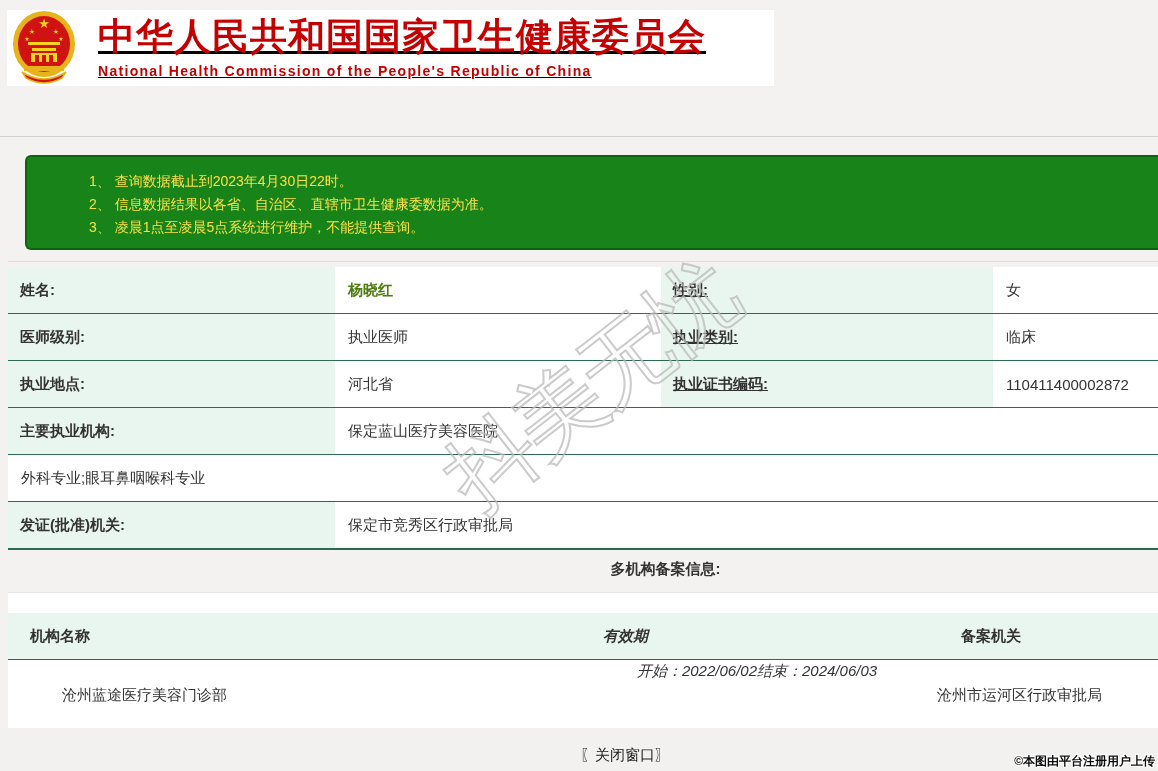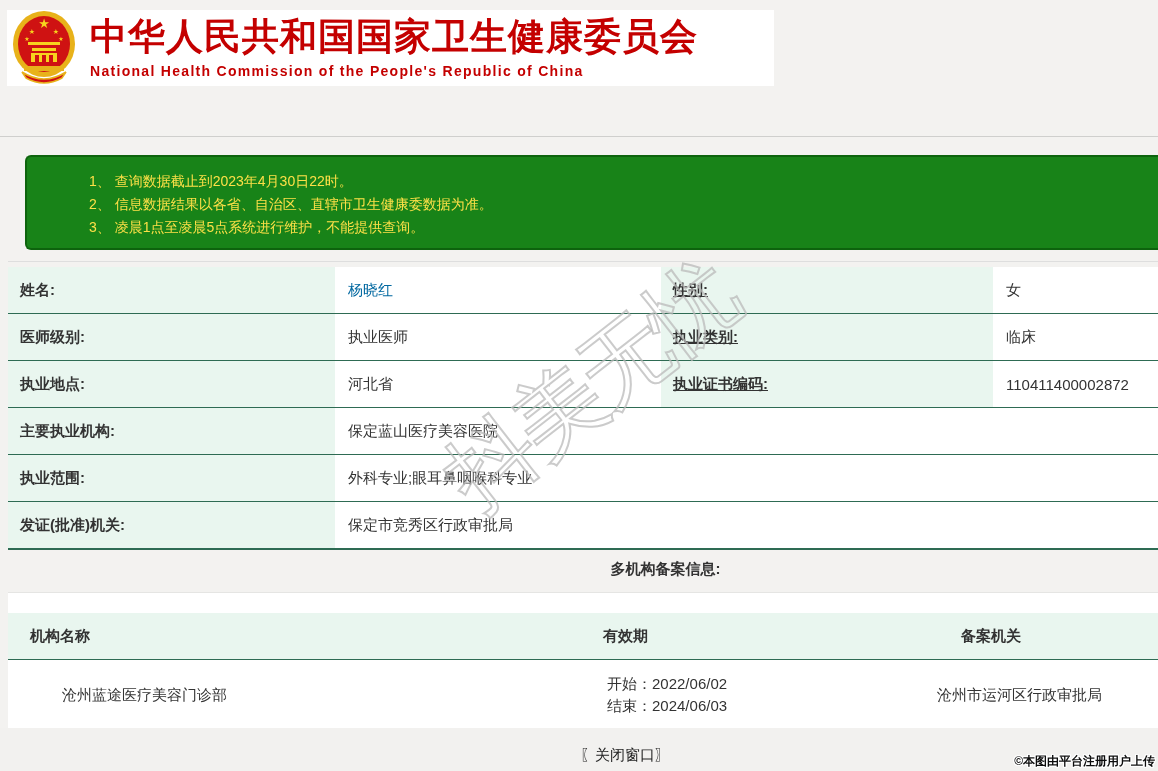--- a/index.html
+++ b/index.html
@@ -3,53 +3,53 @@
 <meta charset="utf-8">
 <style>
   html,body{margin:0;padding:0;}
   body{font-family:"Liberation Sans","DejaVu Sans",sans-serif;}
   .screen{position:relative;width:1158px;height:771px;background:#f3f2f0;overflow:hidden;}
 
   
   .site-header{position:absolute;top:10px;left:7px;width:767px;height:76px;background:#ffffff;
     display:flex;align-items:center;}
   .emblem{flex:0 0 auto;margin-left:3px;}
-  .header-titles{margin-left:12px;}
+  .header-titles{margin-left:20px;text-decoration:underline;}
   .title-cn{color:#c40000;font-size:37px;font-weight:bold;letter-spacing:1px;line-height:1.1;white-space:nowrap;}
   .title-en{color:#c40000;font-size:14px;font-weight:bold;letter-spacing:1.3px;margin-top:5px;white-space:nowrap;}
   .header-divider{position:absolute;top:136px;left:0;width:1158px;height:0;border-top:1px solid #cfcfcd;}
 
   
   .notice{position:absolute;top:155px;left:25px;width:1133px;height:95px;box-sizing:border-box;
     background:#188318;border:2px solid #0d630d;border-right:none;border-radius:6px 0 0 6px;
     color:#fde047;font-size:14px;padding:13px 10px 0 62px;}
   .notice-line{line-height:23px;white-space:nowrap;}
 
   
   .divider-mid{position:absolute;top:261px;left:8px;width:1150px;height:0;border-top:1px solid #dedede;}
   .info-table{position:absolute;top:267px;left:8px;width:1150px;background:#ffffff;}
   .irow{display:flex;height:46px;border-bottom:1px solid #2e6b53;justify-content:center;}
   .irow:last-child{border-bottom-width:2px;}
   .cell{display:flex;align-items:center;box-sizing:border-box;font-size:15px;color:#333;}
   .cell-label{background:#e9f6ef;font-weight:bold;padding-left:12px;}
   .cell-value{background:#ffffff;padding-left:13px;}
   .w-l1{width:327px;} .w-v1{width:326px;} .w-l2{width:332px;text-decoration:underline;} .w-v2{flex:1;} .w-full{flex:1;}
-  .val-strong{font-weight:normal;color:#0369a1;}
+  .val-strong{font-weight:bold;color:#4d7c0f;}
 
   
   .section-title{position:absolute;top:547px;left:8px;width:1150px;height:44px;box-sizing:border-box;
     padding-left:165px;line-height:44px;text-align:center;font-size:15px;font-weight:bold;color:#333;}
   .org-block{position:absolute;top:592px;left:8px;width:1150px;background:#ffffff;border-top:1px solid #e5e5e3;}
   .org-spacer{height:20px;background:#ffffff;}
   .org-header{display:flex;height:46px;background:#e9f6ef;border-bottom:1px solid #2e6b53;gap:28px;}
   .org-hcell{display:flex;align-items:center;box-sizing:border-box;font-size:15px;font-weight:bold;color:#333;padding-left:22px;}
   .org-row{display:flex;height:70px;background:#ffffff;border-bottom:4px solid #1d4ed8;padding-left:32px;}
   .org-cell{display:flex;box-sizing:border-box;font-size:15px;color:#333;padding-left:22px;align-items:center;}
-  .oc1{width:537px;} .oc2{width:330px;padding-left:30px;} .oc3{flex:1;padding-left:30px;}
-  .validity{display:flex;flex-direction:column;justify-content:center;line-height:22px;align-items:flex-start;}
+  .oc1{width:537px;} .oc2{width:330px;padding-left:30px;font-style:italic;} .oc3{flex:1;padding-left:30px;}
+  .validity{display:flex;flex-direction:row;justify-content:center;line-height:22px;align-items:flex-start;}
 
   
   .footer-band{position:absolute;top:728px;left:0;width:1158px;height:43px;background:#f2f1ef;}
   .close-link{position:absolute;top:18px;left:0;width:100%;box-sizing:border-box;padding-left:92px;
     text-align:center;font-size:15px;color:#222;cursor:pointer;text-decoration:none;}
   .credit-note{position:absolute;right:3px;bottom:1px;font-size:12px;font-weight:bold;color:#0c0c0c;
     text-shadow:-1px -1px 0 #fff,1px -1px 0 #fff,-1px 1px 0 #fff,1px 1px 0 #fff,0 1px 0 #fff,0 -1px 0 #fff,1px 0 0 #fff,-1px 0 0 #fff;}
 
   
   .diag-watermark{position:absolute;left:431px;top:455px;transform:rotate(-38deg);transform-origin:0 0;
@@ -112,21 +112,20 @@
       <div class="cell cell-label w-l1">执业地点:</div>
       <div class="cell cell-value w-v1">河北省</div>
       <div class="cell cell-label w-l2">执业证书编码:</div>
       <div class="cell cell-value w-v2">110411400002872</div>
     </div>
     <div class="irow">
       <div class="cell cell-label w-l1">主要执业机构:</div>
       <div class="cell cell-value w-full">保定蓝山医疗美容医院</div>
     </div>
     <div class="irow">
-      <div class="cell cell-label w-l1">执业范围:</div>
       <div class="cell cell-value w-full">外科专业;眼耳鼻咽喉科专业</div>
     </div>
     <div class="irow">
       <div class="cell cell-label w-l1">发证(批准)机关:</div>
       <div class="cell cell-value w-full">保定市竞秀区行政审批局</div>
     </div>
   </div>
 
   <div class="section-title">多机构备案信息:</div>
 

